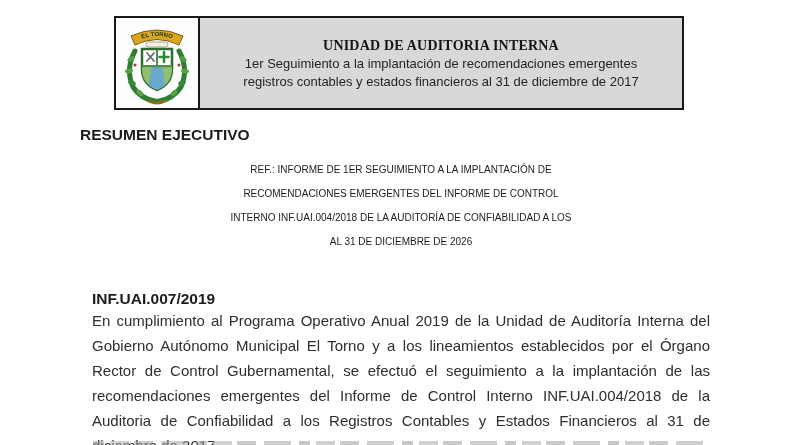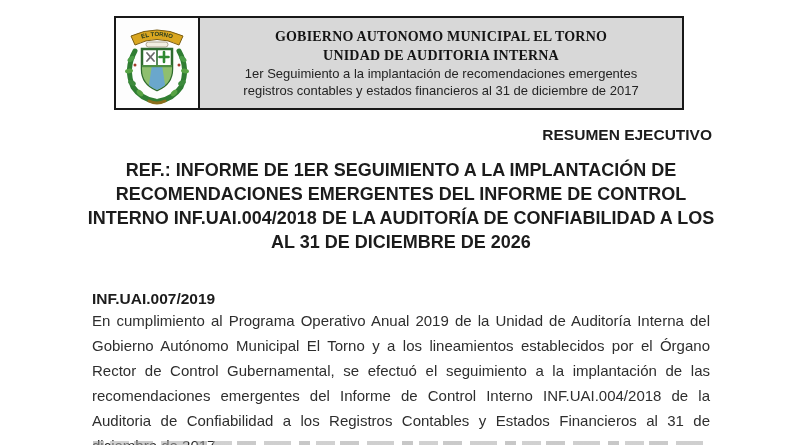--- a/index.html
+++ b/index.html
@@ -24,26 +24,26 @@
   .org-line {
     font-family:"Liberation Serif", serif; font-weight:bold;
     font-size:14px; line-height:19px; color:#141414; letter-spacing:.2px;
   }
   .subtitle-line {
     font-size:13px; line-height:17.5px; color:#242424;
   }
 
   
   .section-title {
-    position:absolute; left:94px; top:126px; width:618px;
-    text-align:right; font-weight:bold; font-size:15.5px; color:#1c1c1c;
+    position:absolute; left:80px; top:126px; width:618px;
+    text-align:left; font-weight:bold; font-size:15.5px; color:#1c1c1c;
   }
   .ref-block {
     position:absolute; left:72px; top:158px; width:658px;
-    text-align:center; font-weight:bold; font-size:18px; line-height:24px; color:#1c1c1c;
+    text-align:center; font-weight:normal; font-size:10px; line-height:24px; color:#1c1c1c;
   }
   .report-number {
     position:absolute; left:92px; top:290px;
     font-weight:bold; font-size:15.5px; color:#1c1c1c;
   }
   .body-paragraph {
     position:absolute; left:92px; top:308px; width:618px;
     font-size:15px; line-height:25px; text-align:justify; color:#2e2e2e;
   }
   
@@ -98,21 +98,20 @@
           <rect x="21" y="44" width="30" height="2.2" fill="#4f8f43"></rect>
           <line x1="36" y1="28" x2="36" y2="44" stroke="#2e6b2e" stroke-width="1.6"></line>
 
           <path d="M26,32 l7,8 M33,32 l-7,8" stroke="#6b6b6b" stroke-width="1.8" stroke-linecap="round"></path>
 
           <path d="M43,31 v10 M38.5,36 h9" stroke="#2f8a33" stroke-width="2.6" stroke-linecap="round"></path>
         </g>
       </svg>
     </div>
     <div class="title-cell">
-      <div class="org-line">GOBIERNO AUTONOMO MUNICIPAL EL TORNO</div>
       <div class="org-line">UNIDAD DE AUDITORIA INTERNA</div>
       <div class="subtitle-line">1er Seguimiento a la implantación de recomendaciones emergentes</div>
       <div class="subtitle-line">registros contables y estados financieros al 31 de diciembre de 2017</div>
     </div>
   </div>
 
   <div class="section-title">RESUMEN EJECUTIVO</div>
 
   <div class="ref-block">
     <div>REF.: INFORME DE 1ER SEGUIMIENTO A LA IMPLANTACIÓN DE</div>

